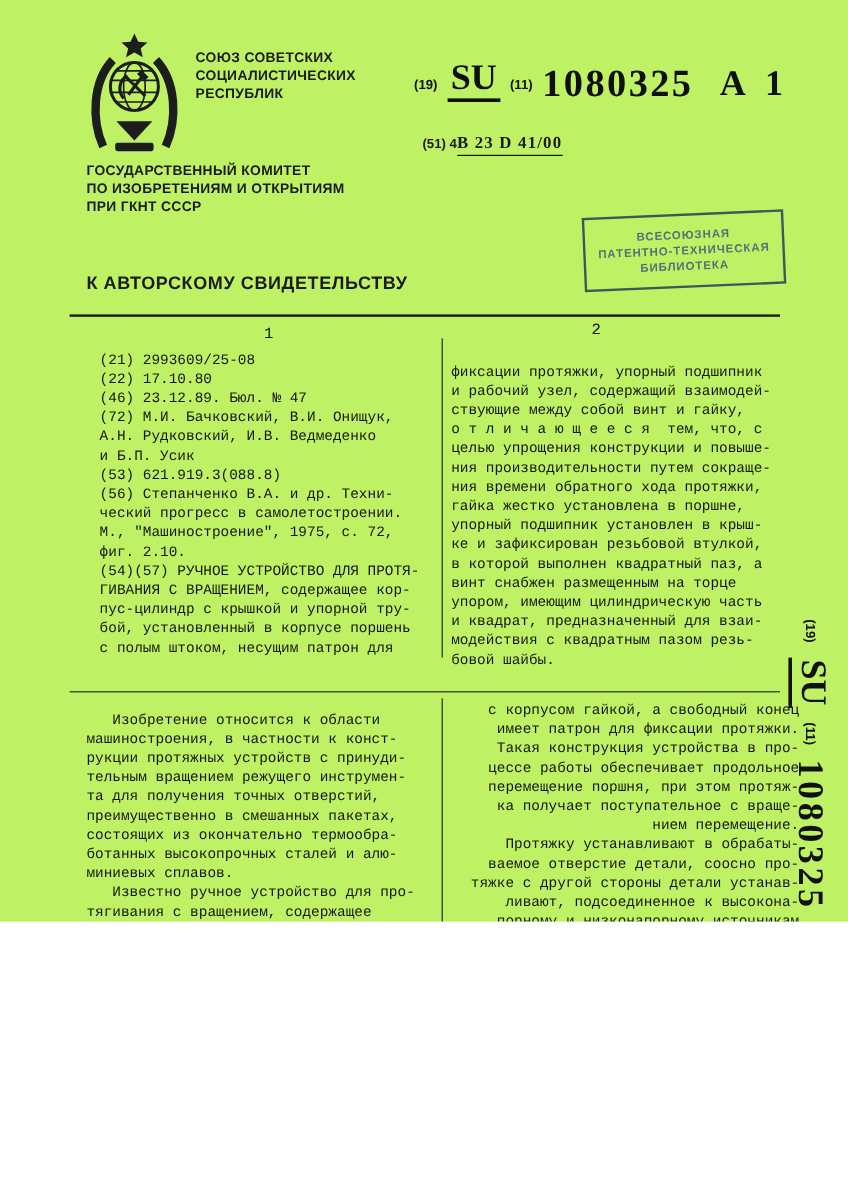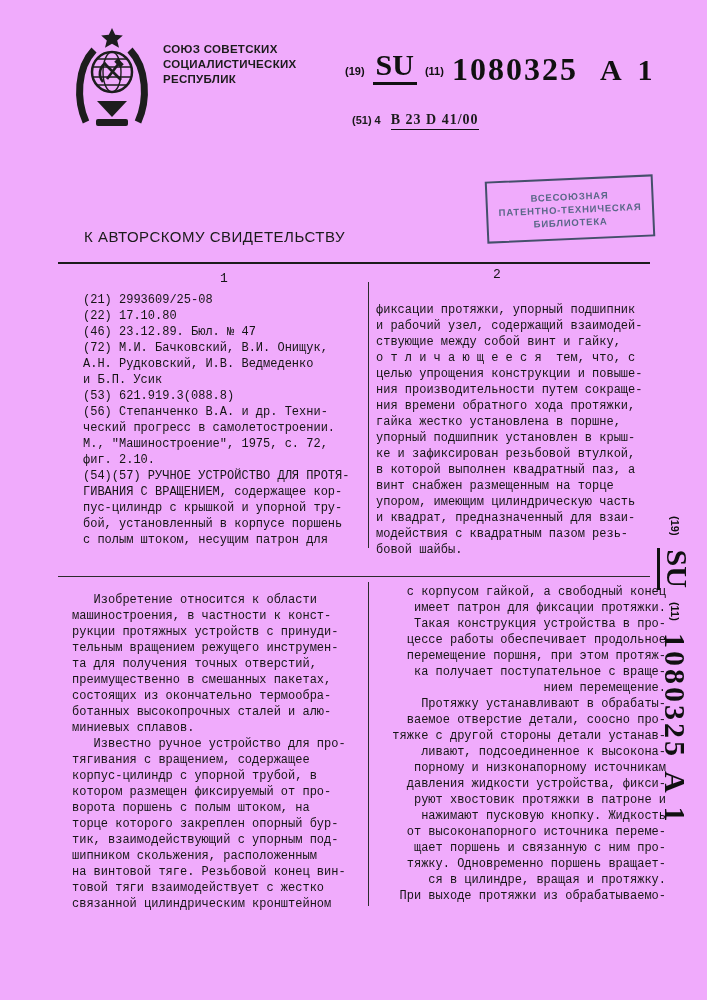--- a/index.html
+++ b/index.html
@@ -1,19 +1,19 @@
 <!DOCTYPE html>
 <html><head>
 <meta charset="utf-8">
 <style>
   html,body{margin:0;padding:0;}
   .page{
     position:relative;
-    width:707px;height:1000px;
-    background:#f0abfc;
+    width:707px;height:768px;
+    background:#bef264;
     overflow:hidden;
     font-family:"Liberation Sans",sans-serif;
     color:#1b1b1b;
   }
   .abs{position:absolute;}
   .pre{white-space:pre-wrap;}
   
   .tblock{
     position:absolute;
     font-family:"Liberation Mono","DejaVu Sans Mono",monospace;
@@ -53,39 +53,39 @@
   }
   .doc-number{
     font-size:32px;font-weight:bold;line-height:1;letter-spacing:2px;
   }
   .kind-code{
     font-size:30px;font-weight:bold;line-height:1;
     letter-spacing:5px;margin-left:14px;
   }
   .ipcrow{
     position:absolute;left:352px;top:112px;
-    display:flex;align-items:baseline;gap:10px;
+    display:flex;align-items:baseline;
   }
   .ipc-class{
     font-family:Liberation Serif, serif;
     font-size:14px;font-weight:bold;letter-spacing:1px;
     border-bottom:1.5px solid #111;padding-bottom:1px;
   }
   .committee{
     position:absolute;left:72px;top:136px;
     font-weight:bold;font-size:11.5px;line-height:15px;
     letter-spacing:0.3px;white-space:pre-wrap;
   }
   .doc-title{
     position:absolute;left:72px;top:184px;
     font-weight:bold;font-size:27px;letter-spacing:1px;
   }
   .doc-subtitle{
     position:absolute;left:72px;top:228px;
-    font-weight:normal;font-size:15px;letter-spacing:0.5px;margin-left:12px;
+    font-weight:bold;font-size:15px;letter-spacing:0.5px;
   }
   .stamp{
     position:absolute;left:486px;top:178px;width:156px;min-height:50px;
     border:2px solid #33465c;transform:rotate(-2.5deg);
     color:#4a617c;font-size:9.5px;font-weight:bold;line-height:13px;
     letter-spacing:0.8px;text-align:center;
     display:flex;align-items:center;justify-content:center;
     white-space:pre-wrap;padding:4px;opacity:0.9;
   }
   
@@ -144,20 +144,23 @@
     <span class="ind-small">(11)</span>
     <span class="doc-number">1080325</span>
     <span class="kind-code">A 1</span>
   </div>
 
   <div class="ipcrow">
     <span class="ind-small">(51) 4</span>
     <span class="ipc-class">B 23 D 41/00</span>
   </div>
 
+  <div class="committee pre">ГОСУДАРСТВЕННЫЙ КОМИТЕТ
+ПО ИЗОБРЕТЕНИЯМ И ОТКРЫТИЯМ
+ПРИ ГКНТ СССР</div>
 
   <div class="doc-subtitle">К АВТОРСКОМУ СВИДЕТЕЛЬСТВУ</div>
 
   <div class="stamp pre">ВСЕСОЮЗНАЯ
 ПАТЕНТНО-ТЕХНИЧЕСКАЯ
 БИБЛИОТЕКА</div>
 
   <div class="abs hr1"></div>
   <div class="abs hr2"></div>
   <div class="vdiv vdiv1"></div>

